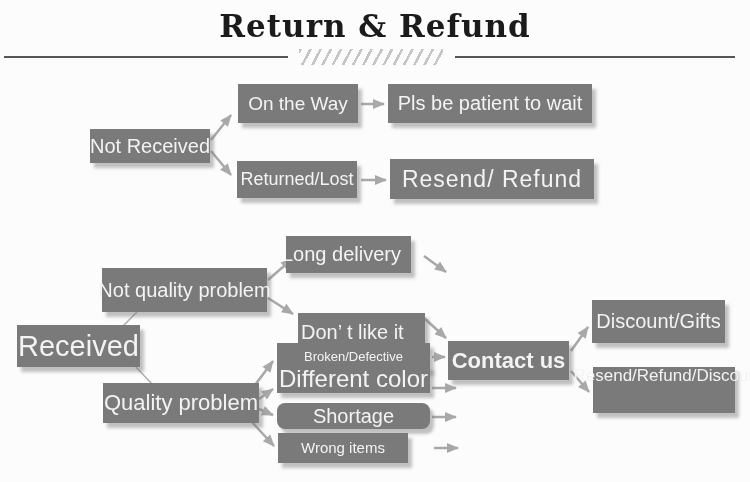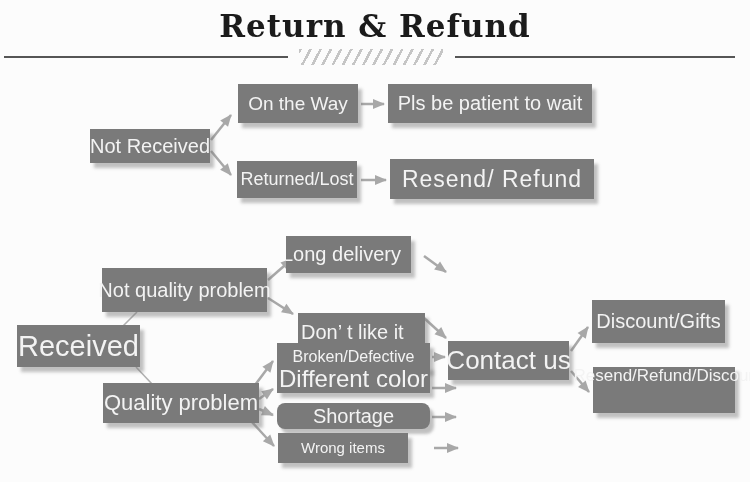--- a/index.html
+++ b/index.html
@@ -33,25 +33,25 @@
   .n-not-received    {left:90px;  top:129px; width:120px; height:34px; font-size:20px;}
   .n-on-the-way      {left:238px; top:84px;  width:120px; height:39px; font-size:19px;}
   .n-pls-wait        {left:388px; top:84px;  width:204px; height:39px; font-size:20px;}
   .n-returned-lost   {left:237px; top:161px; width:120px; height:37px; font-size:18px;}
   .n-resend-refund   {left:390px; top:159px; width:204px; height:40px; font-size:23px; letter-spacing:1px;}
   .n-received        {left:17px;  top:325px; width:123px; height:42px; font-size:29px;}
   .n-not-quality     {left:102px; top:268px; width:165px; height:44px; font-size:20px;}
   .n-quality         {left:103px; top:383px; width:156px; height:40px; font-size:22px;}
   .n-long-delivery   {left:286px; top:236px; width:125px; height:37px; font-size:20px; justify-content:flex-start; padding-left:0; text-indent:-4px; overflow:hidden;}
   .n-dont-like       {left:298px; top:297px; width:124px; height:38px; font-size:20px; justify-content:flex-start; padding-left:3px;margin-top:16px;}
-  .n-broken          {left:277px; top:343px; width:153px; height:28px; font-size:16px;}
+  .n-broken          {left:277px; top:343px; width:153px; height:28px; font-size:13px;}
   .n-diff-color      {left:277px; top:365px; width:153px; height:28px; font-size:24px;}
   .n-shortage        {left:277px; top:403px; width:153px; height:26px; font-size:20px;border-radius:8px;}
   .n-wrong-items     {left:278px; top:433px; width:130px; height:30px; font-size:15px;}
-  .n-contact-us      {left:448px; top:341px; width:121px; height:39px; font-size:26px;}
+  .n-contact-us      {left:448px; top:341px; width:121px; height:39px; font-size:22px;font-weight:bold;}
   .n-discount-gifts  {left:592px; top:300px; width:133px; height:43px; font-size:20px;}
   .n-resend-discount {left:593px; top:367px; width:134px; height:46px; font-size:17px;
                       flex-direction:row;align-items:flex-start;justify-content:center;padding-left:8px;}
 
   svg.connectors{position:absolute;left:0;top:0;width:750px;height:482px;}
   .arrow{stroke:var(--arrow);stroke-width:2.5;fill:none;}
   .plain{stroke:var(--line);stroke-width:1.6;fill:none;}
   .ah{fill:var(--arrow);}
 </style>
 </head>

